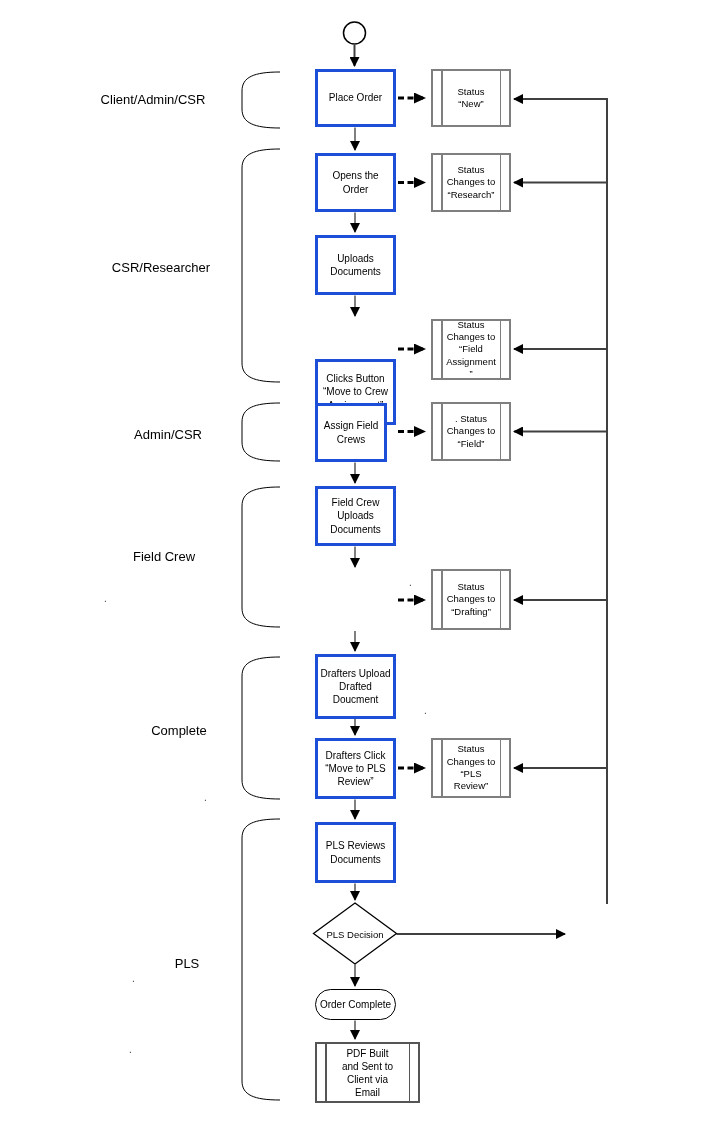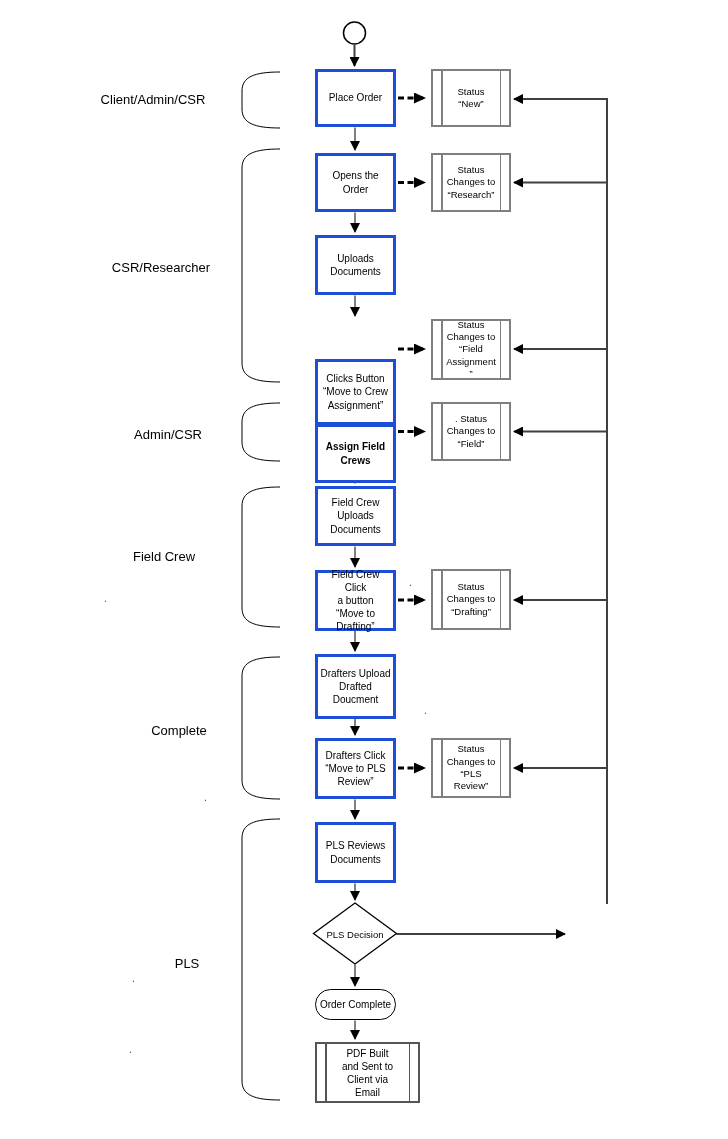--- a/index.html
+++ b/index.html
@@ -113,29 +113,25 @@
   <div class="lane-label" style="left:179px;top:730px;">Complete</div>
   <div class="lane-label" style="left:187px;top:963px;">PLS</div>
 
   <div class="pbox" style="left:315px;top:69px;width:81px;height:58px;">Place Order</div>
   <div class="pbox" style="left:315px;top:153px;width:81px;height:59px;">Opens the Order</div>
   <div class="pbox" style="left:315px;top:235px;width:81px;height:60px;">Uploads
 Documents</div>
   <div class="pbox" style="left:315px;top:320px;width:81px;height:66px;margin-top:39px;">Clicks Button
 “Move to Crew
 Assignment”</div>
-  <div class="pbox" style="left:315px;top:424px;width:81px;height:59px;font-weight:bold;">Assign Field
+  <div class="pbox" style="left:315px;top:403px;width:72px;height:59px;">Assign Field
 Crews</div>
   <div class="pbox" style="left:315px;top:486px;width:81px;height:60px;">Field Crew
 Uploads
 Documents</div>
-  <div class="pbox" style="left:315px;top:570px;width:81px;height:61px;">Field Crew Click
-a button
-“Move to
-Drafting”</div>
   <div class="pbox" style="left:315px;top:654px;width:81px;height:65px;">Drafters Upload
 Drafted
 Doucment</div>
   <div class="pbox" style="left:315px;top:738px;width:81px;height:61px;">Drafters Click
 “Move to PLS
 Review”</div>
   <div class="pbox" style="left:315px;top:822px;width:81px;height:61px;">PLS Reviews
 Documents</div>
 
   <div class="sbox" style="left:431px;top:69px;width:80px;height:58px;">Status

